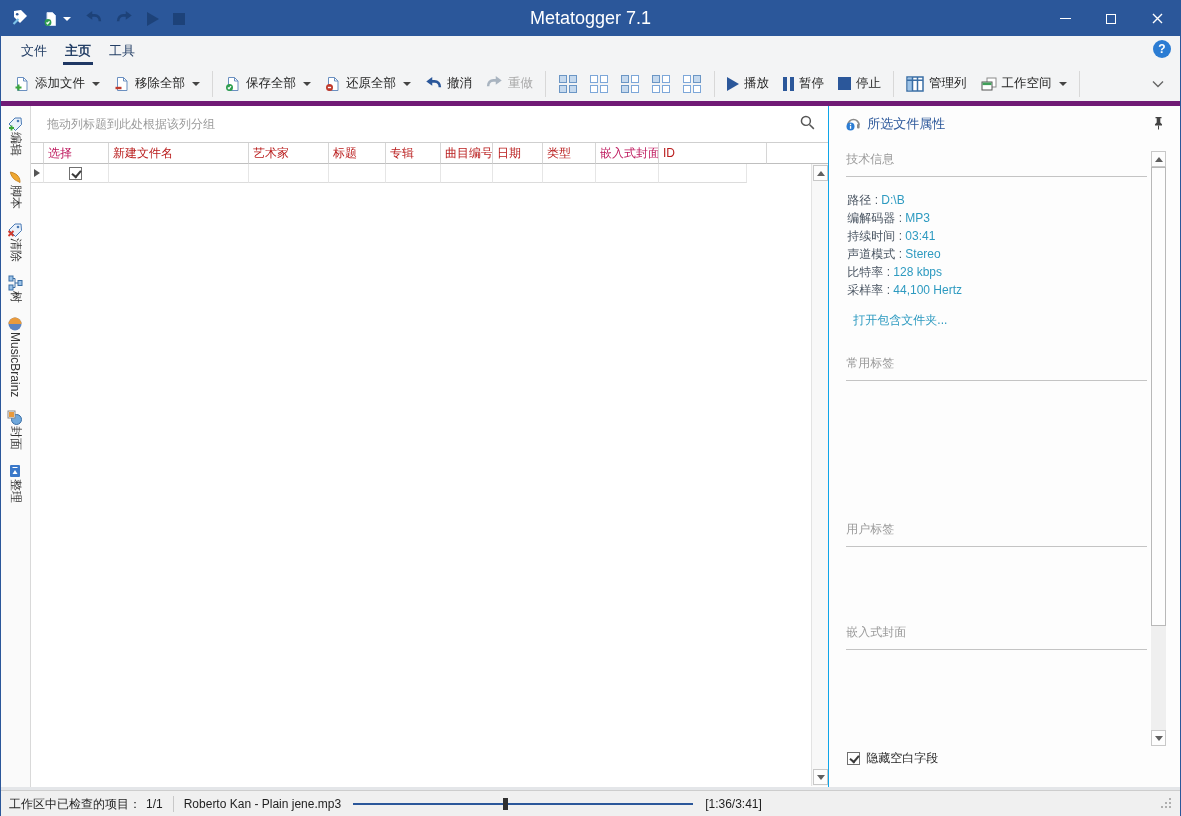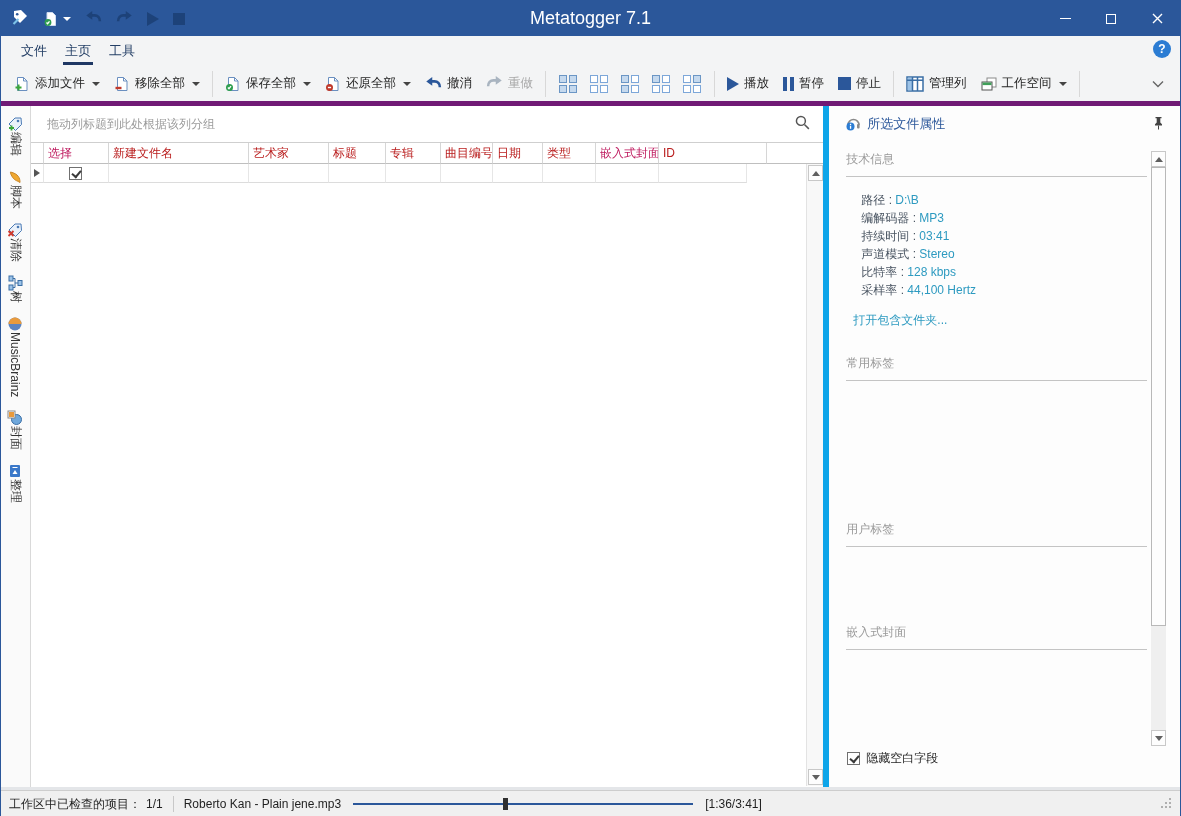--- a/index.html
+++ b/index.html
@@ -14,21 +14,21 @@
   .caret-w { width:0; height:0; border-left:4px solid transparent; border-right:4px solid transparent; border-top:4px solid #fff; }
   .win-title { position:absolute; left:50%; transform:translateX(-50%); color:#fff; font-size:18px; }
   .win-controls { position:absolute; right:0; top:0; height:35px; display:flex; }
   .win-btn { width:46px; height:35px; display:flex; align-items:center; justify-content:center; }
   .min-glyph { width:11px; height:1px; background:#fff; }
   .max-glyph { width:10px; height:10px; border:1px solid #fff; }
 
   
   .tabrow { position:absolute; left:0; top:35px; width:100%; height:30px; background:#f3f4f5; display:flex; align-items:center; padding-left:18px; gap:14px; }
   .tab { position:relative; color:#243f66; font-size:13px; padding:6px 2px; cursor:default; }
-  .tab.active { font-weight:normal; }
+  .tab.active { font-weight:bold; }
   .tab.active::after { content:""; position:absolute; left:0; right:0; bottom:1px; height:3px; background:#1f3864; }
   .help-btn { position:absolute; right:9px; top:4px; width:18px; height:18px; border-radius:50%; background:#2b7cd3; color:#fff; font-size:12px; font-weight:bold; display:flex; align-items:center; justify-content:center; }
 
   
   .toolbar { position:absolute; left:0; top:65px; width:100%; height:40px; background:#f3f4f5; border-bottom:5px solid #701a75; display:flex; align-items:center; padding:0 6px; }
   .tbtn { display:flex; align-items:center; gap:5px; padding:0 7px; height:30px; color:#262626; font-size:12.5px; white-space:nowrap; }
   .tbtn.disabled { color:#a6a6a6; }
   .caret { width:0; height:0; border-left:4px solid transparent; border-right:4px solid transparent; border-top:4px solid #444; margin-left:2px; }
   .tsep { width:1px; height:26px; background:#d8d8d8; margin:0 5px; flex:none; }
   .gridicons { display:flex; gap:13px; padding:0 8px; }
@@ -40,21 +40,21 @@
   .pause-bars div { width:4px; height:14px; background:#2b579a; }
   .stop-sq { width:13px; height:13px; background:#2b579a; }
   .overflow-chevron { margin-left:auto; margin-right:10px; }
 
   
   .main { position:absolute; left:0; top:105px; width:100%; height:684px; background:#e4e6e9; display:flex; }
   .rail { width:30px; height:681px; background:#fafafa; border-right:1px solid #d9d9d9; padding-top:7px; display:flex; flex-direction:column; gap:10px; align-items:center; }
   .rail-item { writing-mode:vertical-lr; text-orientation:sideways; display:flex; align-items:center; gap:3px; color:#333; font-size:12px; cursor:default; }
   .rail-icon { transform:rotate(90deg); width:16px; height:16px; display:inline-block; }
 
-  .center { position:relative; width:799px; height:681px; background:#fff; border-right:6px solid #0ea5e9; }
+  .center { position:relative; width:799px; height:681px; background:#fff; border-right:1px solid #0ea5e9; }
   .groupbar { height:37px; border-bottom:1px solid #cfcfcf; display:flex; align-items:center; padding:0 12px 0 16px; }
   .group-hint { color:#9b9b9b; }
   .search-icon { margin-left:auto; }
   .hdr-row { display:flex; height:21px; }
   .hcell { border-right:1px solid #d6d6d6; border-bottom:1px solid #bfbfbf; display:flex; align-items:center; padding:0 4px; color:#b91c1c; overflow:hidden; white-space:nowrap; }
   .hcell.accent { color:#be185d; }
   .data-row { display:flex; height:19px; }
   .dcell { border-right:1px solid #e6e6e6; border-bottom:1px solid #dcdcdc; display:flex; align-items:center; justify-content:center; }
   .row-arrow { width:0; height:0; border-top:4px solid transparent; border-bottom:4px solid transparent; border-left:6px solid #555; }
   .checkbox { width:13px; height:13px; border:1px solid #707070; background:#fff; position:relative; }
@@ -64,21 +64,21 @@
   .sbtn.up { top:1px; } .sbtn.down { bottom:1px; }
   .tri-up { width:0; height:0; border-left:4px solid transparent; border-right:4px solid transparent; border-bottom:5px solid #5f5f5f; }
   .tri-down { width:0; height:0; border-left:4px solid transparent; border-right:4px solid transparent; border-top:5px solid #5f5f5f; }
 
   
   .panel { position:relative; width:351px; height:681px; background:#fdfdfd; }
   .panel-title { height:36px; display:flex; align-items:center; gap:6px; padding:0 16px; color:#2b579a; font-size:13px; }
   .pin { margin-left:auto; }
   .panel-scroll { position:absolute; left:0; top:40px; width:100%; height:600px; padding:5px 33px 0 17px; overflow:hidden; }
   .sect-title { color:#9a9a9a; border-bottom:1px solid #c4c4c4; padding-bottom:8px; }
-  .trows { margin:14px 0 0 15px; }
+  .trows { margin:14px 0 0 1px; }
   .trow { line-height:18px; white-space:nowrap; }
   .tlabel { color:#4a5562; } .tsep2 { color:#4a5562; } .tvalue { color:#2d9ac0; }
   .plink { color:#2d9ac0; margin:13px 0 0 7px; cursor:default; }
   .sp1 { margin-top:26px; } .sp2 { margin-top:140px; } .sp3 { margin-top:77px; }
   .pscroll { position:absolute; right:14px; top:45px; width:15px; height:595px; background:#efefef; }
   .pthumb { position:absolute; left:0; top:16px; width:15px; height:459px; background:#fdfdfd; border:1px solid #b8b8b8; }
   .panel-footer { position:absolute; left:18px; bottom:20px; display:flex; align-items:center; gap:6px; color:#262626; }
 
   
   .statusbar { position:absolute; left:0; top:789px; width:100%; height:27px; background:#f0f0f0; border-top:1px solid #cdcdcd; display:flex; align-items:center; padding:0 8px; color:#1f1f1f; }

